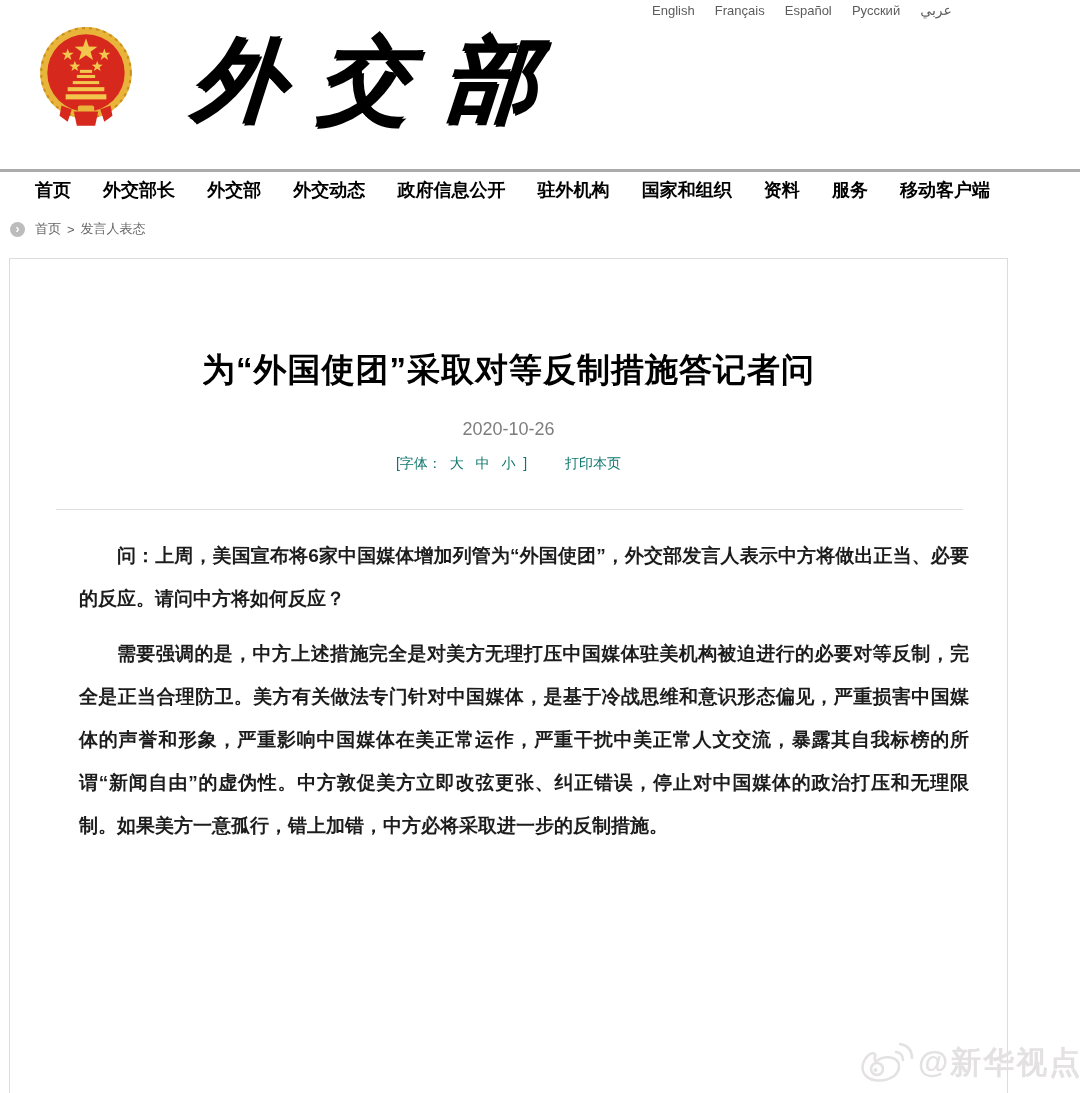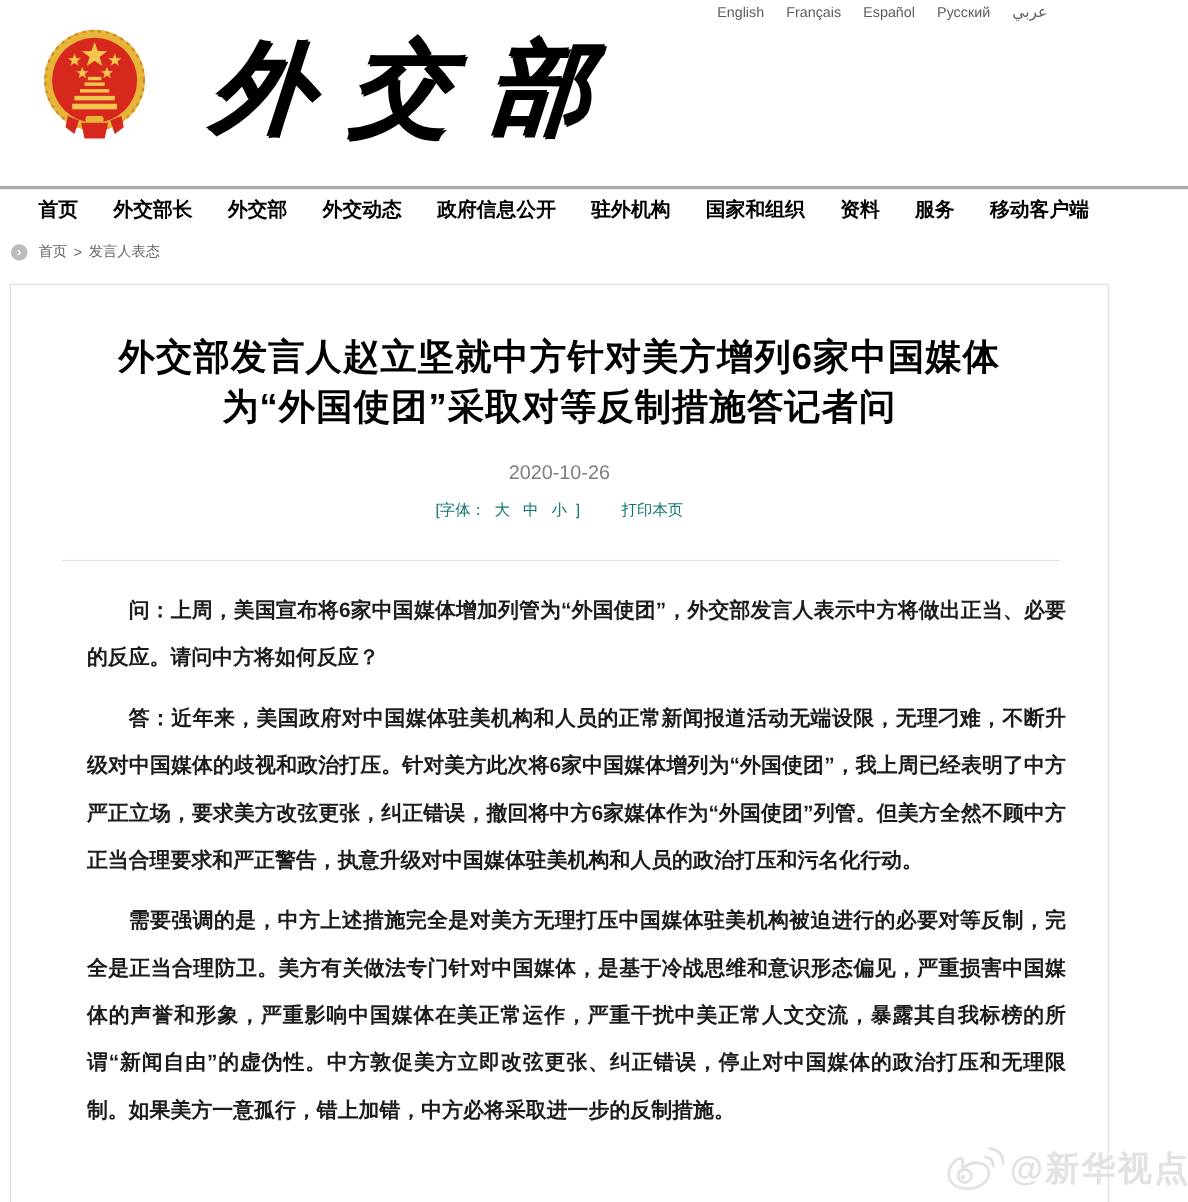--- a/index.html
+++ b/index.html
@@ -149,40 +149,39 @@
 
 <div class="breadcrumb">
   <span class="crumb-icon">›</span>
   <a>首页</a>
   <span class="sep">&gt;</span>
   <span>发言人表态</span>
 </div>
 
 <div class="article-box">
   <h1 class="article-title">
-    <span>外交部发言人赵立坚就中方针对美方增列6家中国媒体</span><br>
+    <br>
     <span>为“外国使团”采取对等反制措施答记者问</span>
   </h1>
 
   <div class="article-date">2020-10-26</div>
 
   <div class="article-tools">
     <span>[字体：</span>
     <span class="fsize">大</span>
     <span class="fsize">中</span>
     <span class="fsize">小</span>
     <span>]</span>
     <span class="print">打印本页</span>
   </div>
 
   <hr class="rule-inner">
 
   <div class="article-body">
     <p>问：上周，美国宣布将6家中国媒体增加列管为“外国使团”，外交部发言人表示中方将做出正当、必要的反应。请问中方将如何反应？</p>
-    <p>答：近年来，美国政府对中国媒体驻美机构和人员的正常新闻报道活动无端设限，无理刁难，不断升级对中国媒体的歧视和政治打压。针对美方此次将6家中国媒体增列为“外国使团”，我上周已经表明了中方严正立场，要求美方改弦更张，纠正错误，撤回将中方6家媒体作为“外国使团”列管。但美方全然不顾中方正当合理要求和严正警告，执意升级对中国媒体驻美机构和人员的政治打压和污名化行动。</p>
     <p>需要强调的是，中方上述措施完全是对美方无理打压中国媒体驻美机构被迫进行的必要对等反制，完全是正当合理防卫。美方有关做法专门针对中国媒体，是基于冷战思维和意识形态偏见，严重损害中国媒体的声誉和形象，严重影响中国媒体在美正常运作，严重干扰中美正常人文交流，暴露其自我标榜的所谓“新闻自由”的虚伪性。中方敦促美方立即改弦更张、纠正错误，停止对中国媒体的政治打压和无理限制。如果美方一意孤行，错上加错，中方必将采取进一步的反制措施。</p>
   </div>
 
 </div>
 
 <div class="watermark">
   <svg width="62" height="46" viewBox="0 0 62 46" xmlns="http://www.w3.org/2000/svg">
     <g fill="none" stroke="#e3e1e1" stroke-width="2.5" stroke-linecap="round">
       <path d="M14 14 C6 20 4 30 10 36 C16 42 30 42 38 36 C44 31 45 23 39 19 C34 16 26 17 22 20 C19 22 18 20 19 17 C20 14 18 12 14 14 Z"></path>
       <circle cx="21" cy="29" r="6"></circle>

